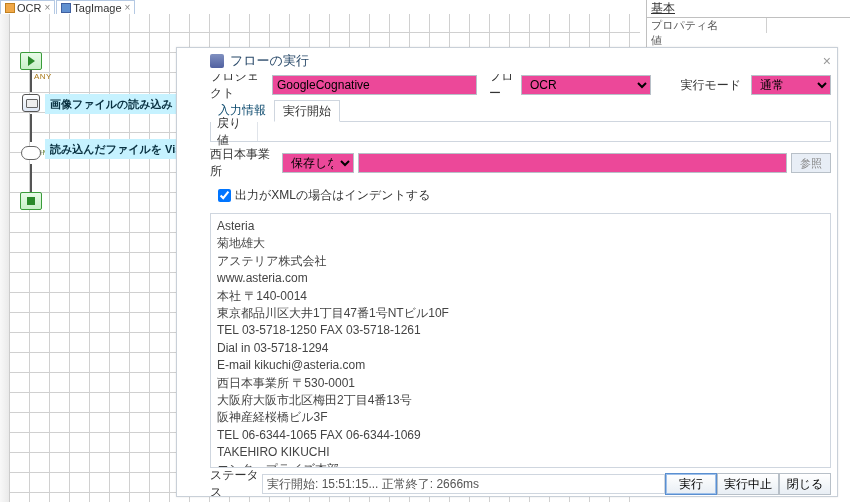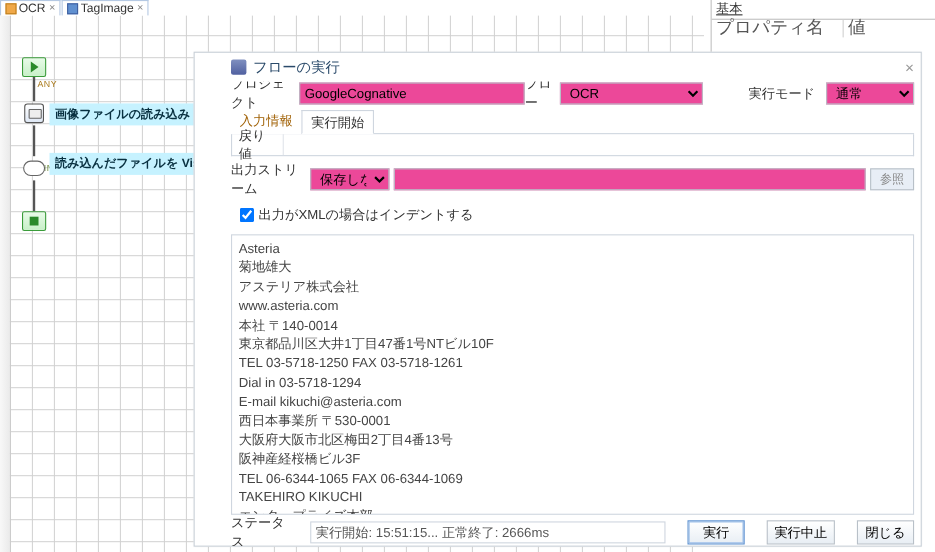--- a/index.html
+++ b/index.html
@@ -13,21 +13,21 @@
 .tabs-row { position: absolute; left: 0; top: 0; width: 850px; height: 14px; background: #fff; display: flex; align-items: flex-end; }
 .file-tab { height: 14px; line-height: 12px; padding: 0 4px 0 4px; border: 1px solid #b5c9e3; border-bottom: none; background: #fff; margin-right: 1px; display: flex; align-items: center; font-size: 11px; color: #333; }
 .file-tab .ic { width: 10px; height: 10px; margin-right: 2px; display: inline-block; }
 .file-tab .x { margin-left: 3px; color: #888; font-size: 10px; }
 .ic-ocr { background: #f0a848; border: 1px solid #c08020; }
 .ic-tag { background: #6090d0; border: 1px solid #4060a0; }
 
 
 .props-panel { position: absolute; right: 0; top: 0; width: 204px; height: 48px; border-left: 1px solid #c0c0c0; background: #fff; }
 .props-panel .phead { height: 18px; line-height: 16px; padding-left: 4px; font-size: 12px; border-bottom: 1px solid #c0c0c0; text-decoration: underline; }
-.props-panel .pcols { display: flex; height: 16px; font-size: 16px; color: #555; }
+.props-panel .pcols { display: flex; height: 16px; font-size: 11px; color: #555; flex-direction: column; }
 .props-panel .pcols > div { border-right: 1px solid #d0d0d0; padding-left: 4px; line-height: 15px; }
 .props-panel .pcols > div:first-child { width: 120px; }
 .props-panel .pcols > div:last-child { flex: 1; border-right: none; }
 
 
 .node-start, .node-end { position: absolute; width: 22px; height: 18px; border: 1px solid #3a9c3a; background: linear-gradient(#e8fbe8,#c8f0c8); border-radius: 2px; left: 20px; display: flex; align-items: center; justify-content: center; }
 .node-start { top: 38px; }
 .node-end { top: 178px; }
 .tri { width: 0; height: 0; border-left: 7px solid #2a8a2a; border-top: 5px solid transparent; border-bottom: 5px solid transparent; }
 .sq { width: 8px; height: 8px; background: #2a8a2a; }
@@ -57,47 +57,47 @@
 .dlg-body { flex: 1; padding: 0 6px 0 6px; display: flex; flex-direction: column; overflow: hidden; justify-content: center; }
 
 .row { display: flex; align-items: center; margin-bottom: 4px; }
 .row .lab { color: #333; font-size: 12px; padding-right: 4px; }
 .row input[type=text], .row select { height: 20px; border: 1px solid #b8c0c8; background: #ec4899; font-size: 12px; padding: 0 4px; }
 .row select { height: 20px; }
 
 .proj-row { height: 22px; }
 .proj-row .lab1 { width: 62px; }
 .proj-row .proj-in { width: 205px; }
-.proj-row .lab2 { width: 32px; }
+.proj-row .lab2 { width: 32px; margin-left: 12px; }
 .proj-row .flow-sel { width: 130px; }
 .proj-row .lab3 { margin-left: auto; }
 .proj-row .mode-sel { width: 80px; margin-left: 6px; }
 
 
 .inner-tabs { display: flex; height: 22px; border-bottom: 1px solid #cfd6df; }
 .inner-tab { height: 22px; line-height: 21px; padding: 0 8px; font-size: 12px; background: #fff; }
 .inner-tab.active { border: 1px solid #cfd6df; border-bottom-color: #fff; margin-bottom: -1px; }
-.inner-tab:not(.active) { color: #a16207; }
+.inner-tab:not(.active) { color: #0c4a6e; }
 
 .return-row { height: 20px; border: 1px solid #cfd6df; border-top: none; display: flex; align-items: center; }
 .return-row .lab { padding: 0 6px; width: 46px; }
 .return-row .val { flex: 1; border-left: 1px solid #e0e4ea; height: 100%; }
 
 .stream-row { margin-top: 4px; }
 .stream-row .lab { width: 72px; }
 .stream-row select { width: 72px; }
 .stream-row .path-in { flex: 1; margin: 0 4px; }
 .stream-row .browse { width: 40px; height: 20px; background: #e8eef6; border: 1px solid #b8c0c8; font-size: 11px; text-align: center; line-height: 18px; color: #888; }
 
 .indent-row { margin-top: 2px; padding-left: 4px; }
 .indent-row input { margin-right: 4px; }
 
 .output-box { flex: 1; border: 1px solid #cfd6df; margin-top: 4px; padding: 4px 6px; overflow: auto; font-size: 12px; line-height: 1.45; color: #444; white-space: pre-line; }
 
-.status-row { display: flex; align-items: center; height: 24px; margin-top: 4px; gap: 20px; }
+.status-row { display: flex; align-items: center; height: 24px; margin-top: 4px; gap: 0; }
 .status-row .lab { width: 52px; }
 .status-row .status-in { flex: 1; height: 20px; border: 1px solid #cfd6df; background: #fff; font-size: 12px; padding: 0 4px; line-height: 18px; color: #555; }
 .status-row button { height: 22px; min-width: 52px; border: 1px solid #b8c0c8; background: linear-gradient(#fff,#e8eef4); font-size: 12px; cursor: pointer; }
 .status-row button.primary { border-color: #5a8fd0; box-shadow: 0 0 0 1px #9ec0ea inset; }
 </style>
 </head>
 <body>
 
 <div class="canvas-area">
   <div class="node-start">
@@ -164,21 +164,21 @@
       <div class="inner-tab">入力情報</div>
       <div class="inner-tab active">実行開始</div>
     </div>
 
     <div class="return-row">
       <span class="lab">戻り値</span>
       <span class="val"></span>
     </div>
 
     <div class="row stream-row">
-      <span class="lab">出力ストリーム</span>
+      <span class="lab">西日本事業所</span>
       <select><option>保存しない</option></select>
       <input class="path-in" type="text" style="">
       <span class="browse">参照</span>
     </div>
 
     <div class="row indent-row">
       <input type="checkbox" checked="" style="">
       <span>出力がXMLの場合はインデントする</span>
     </div>
 

